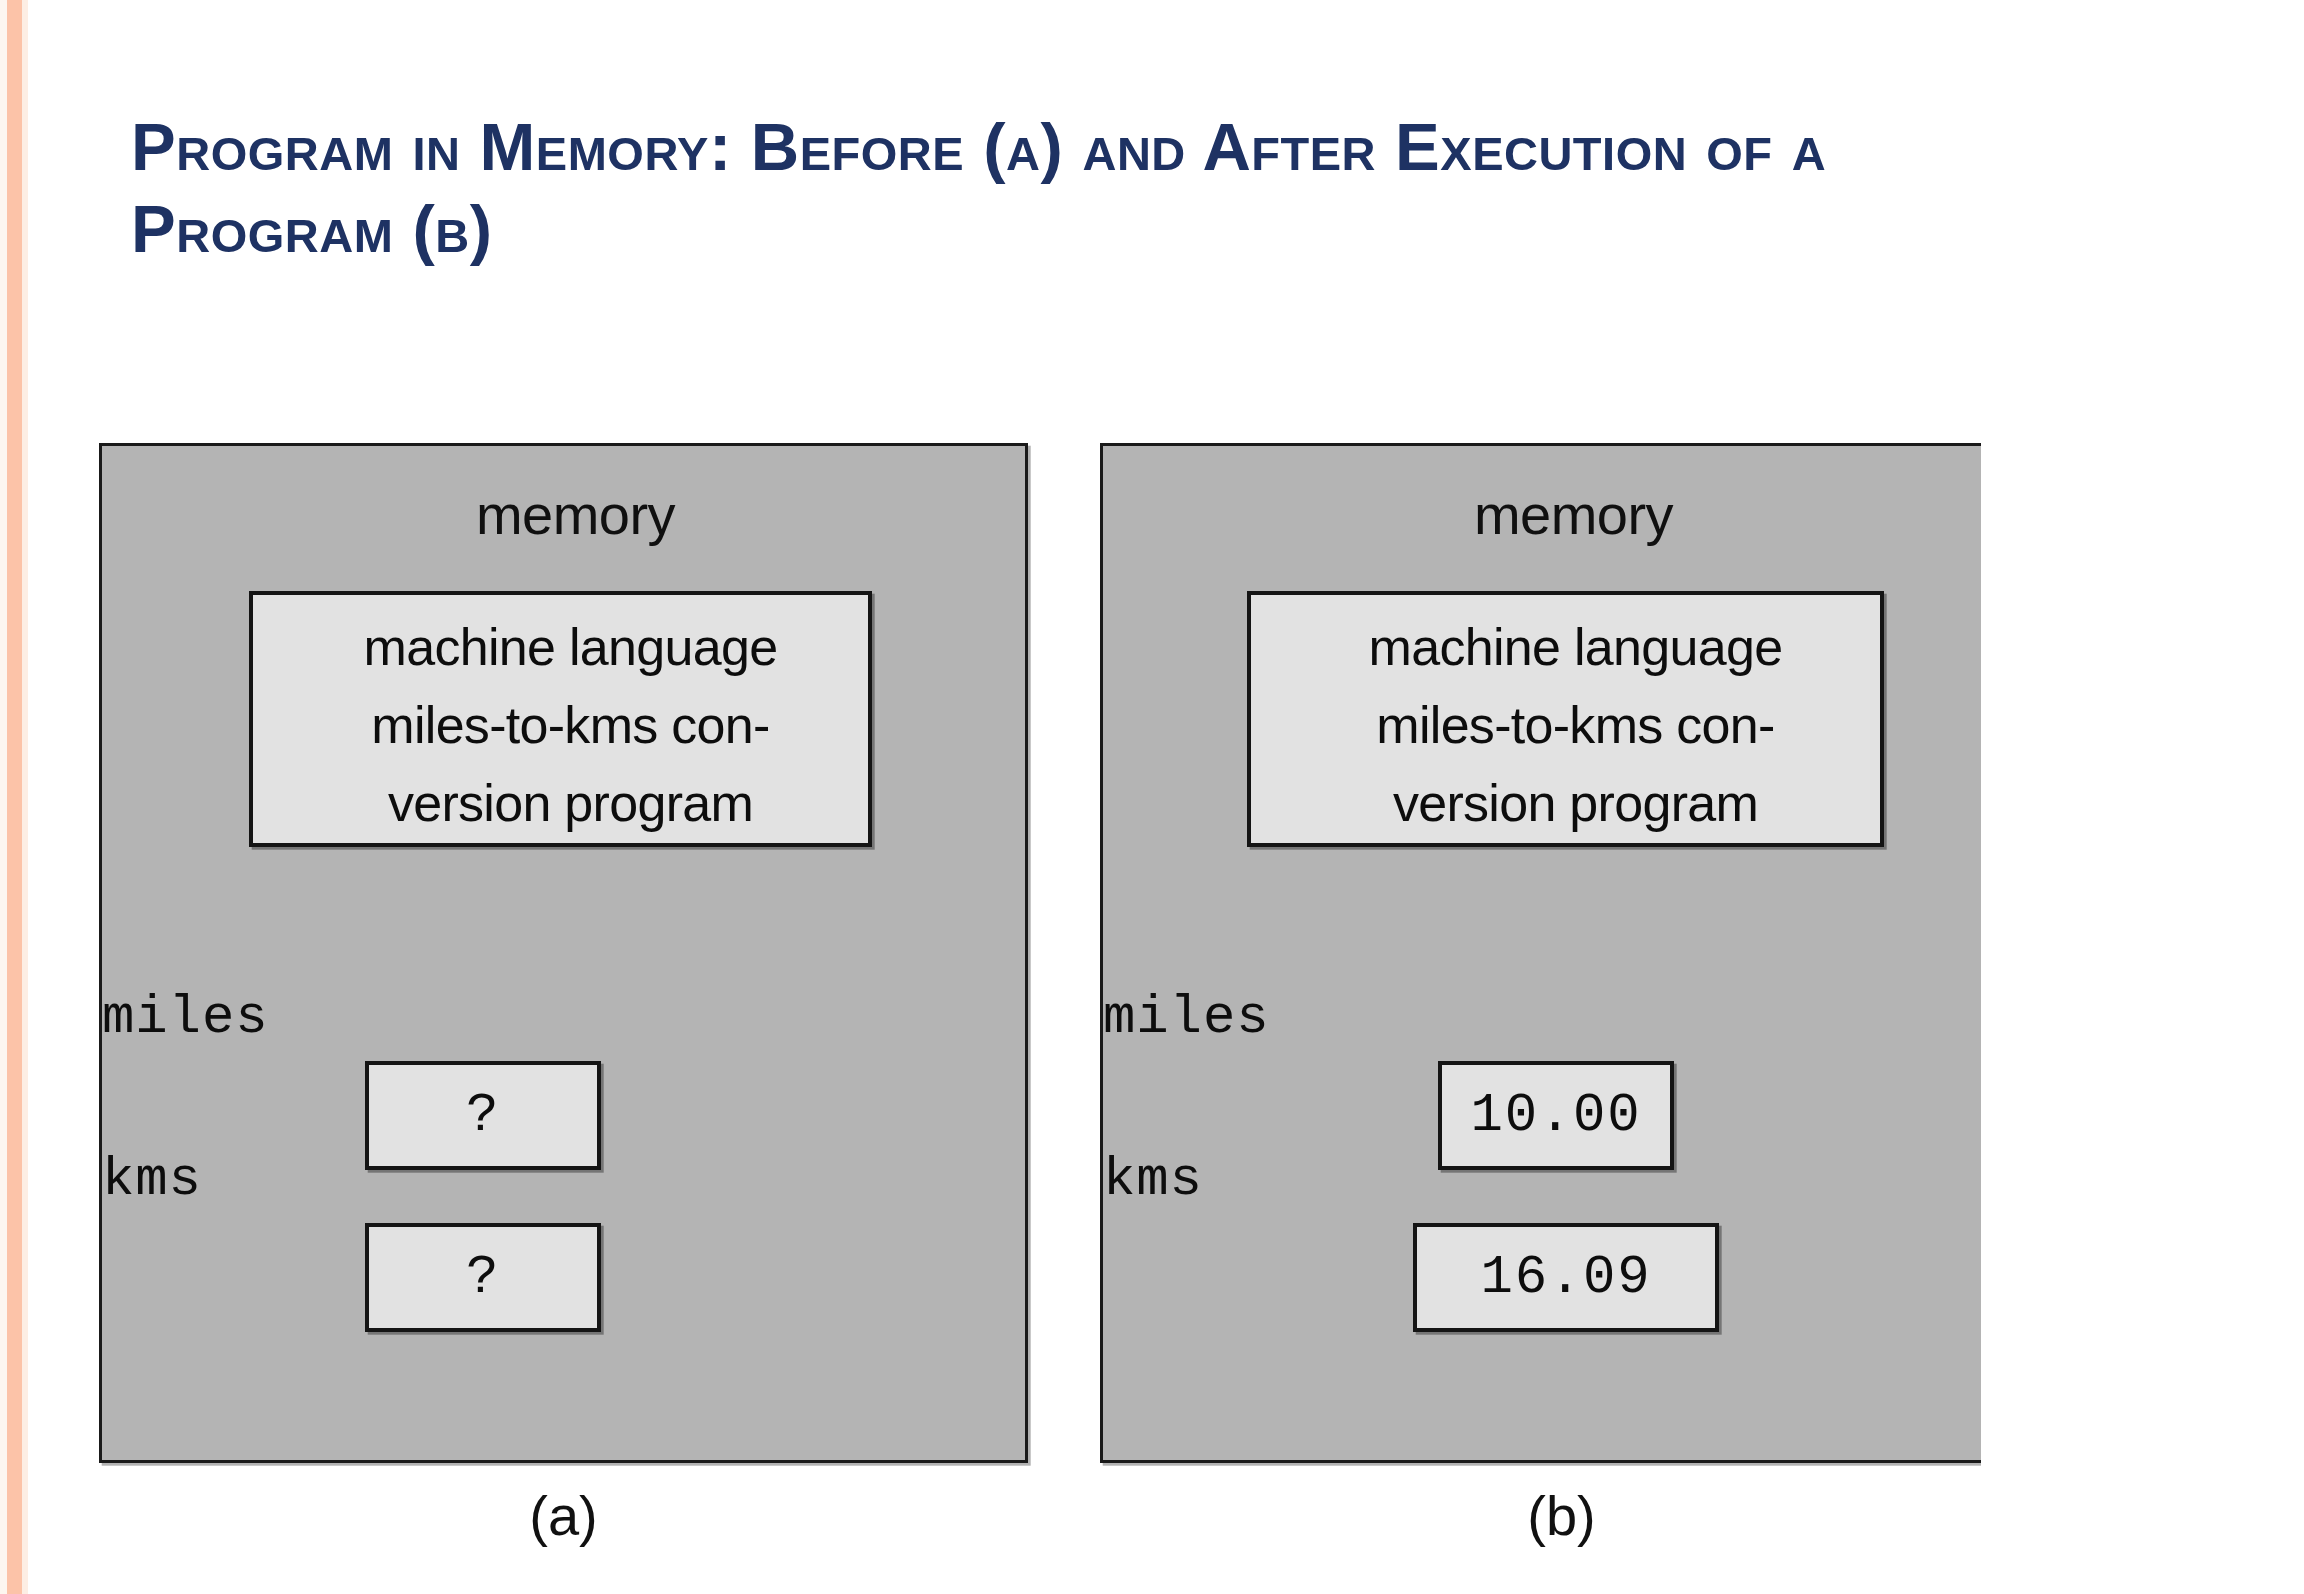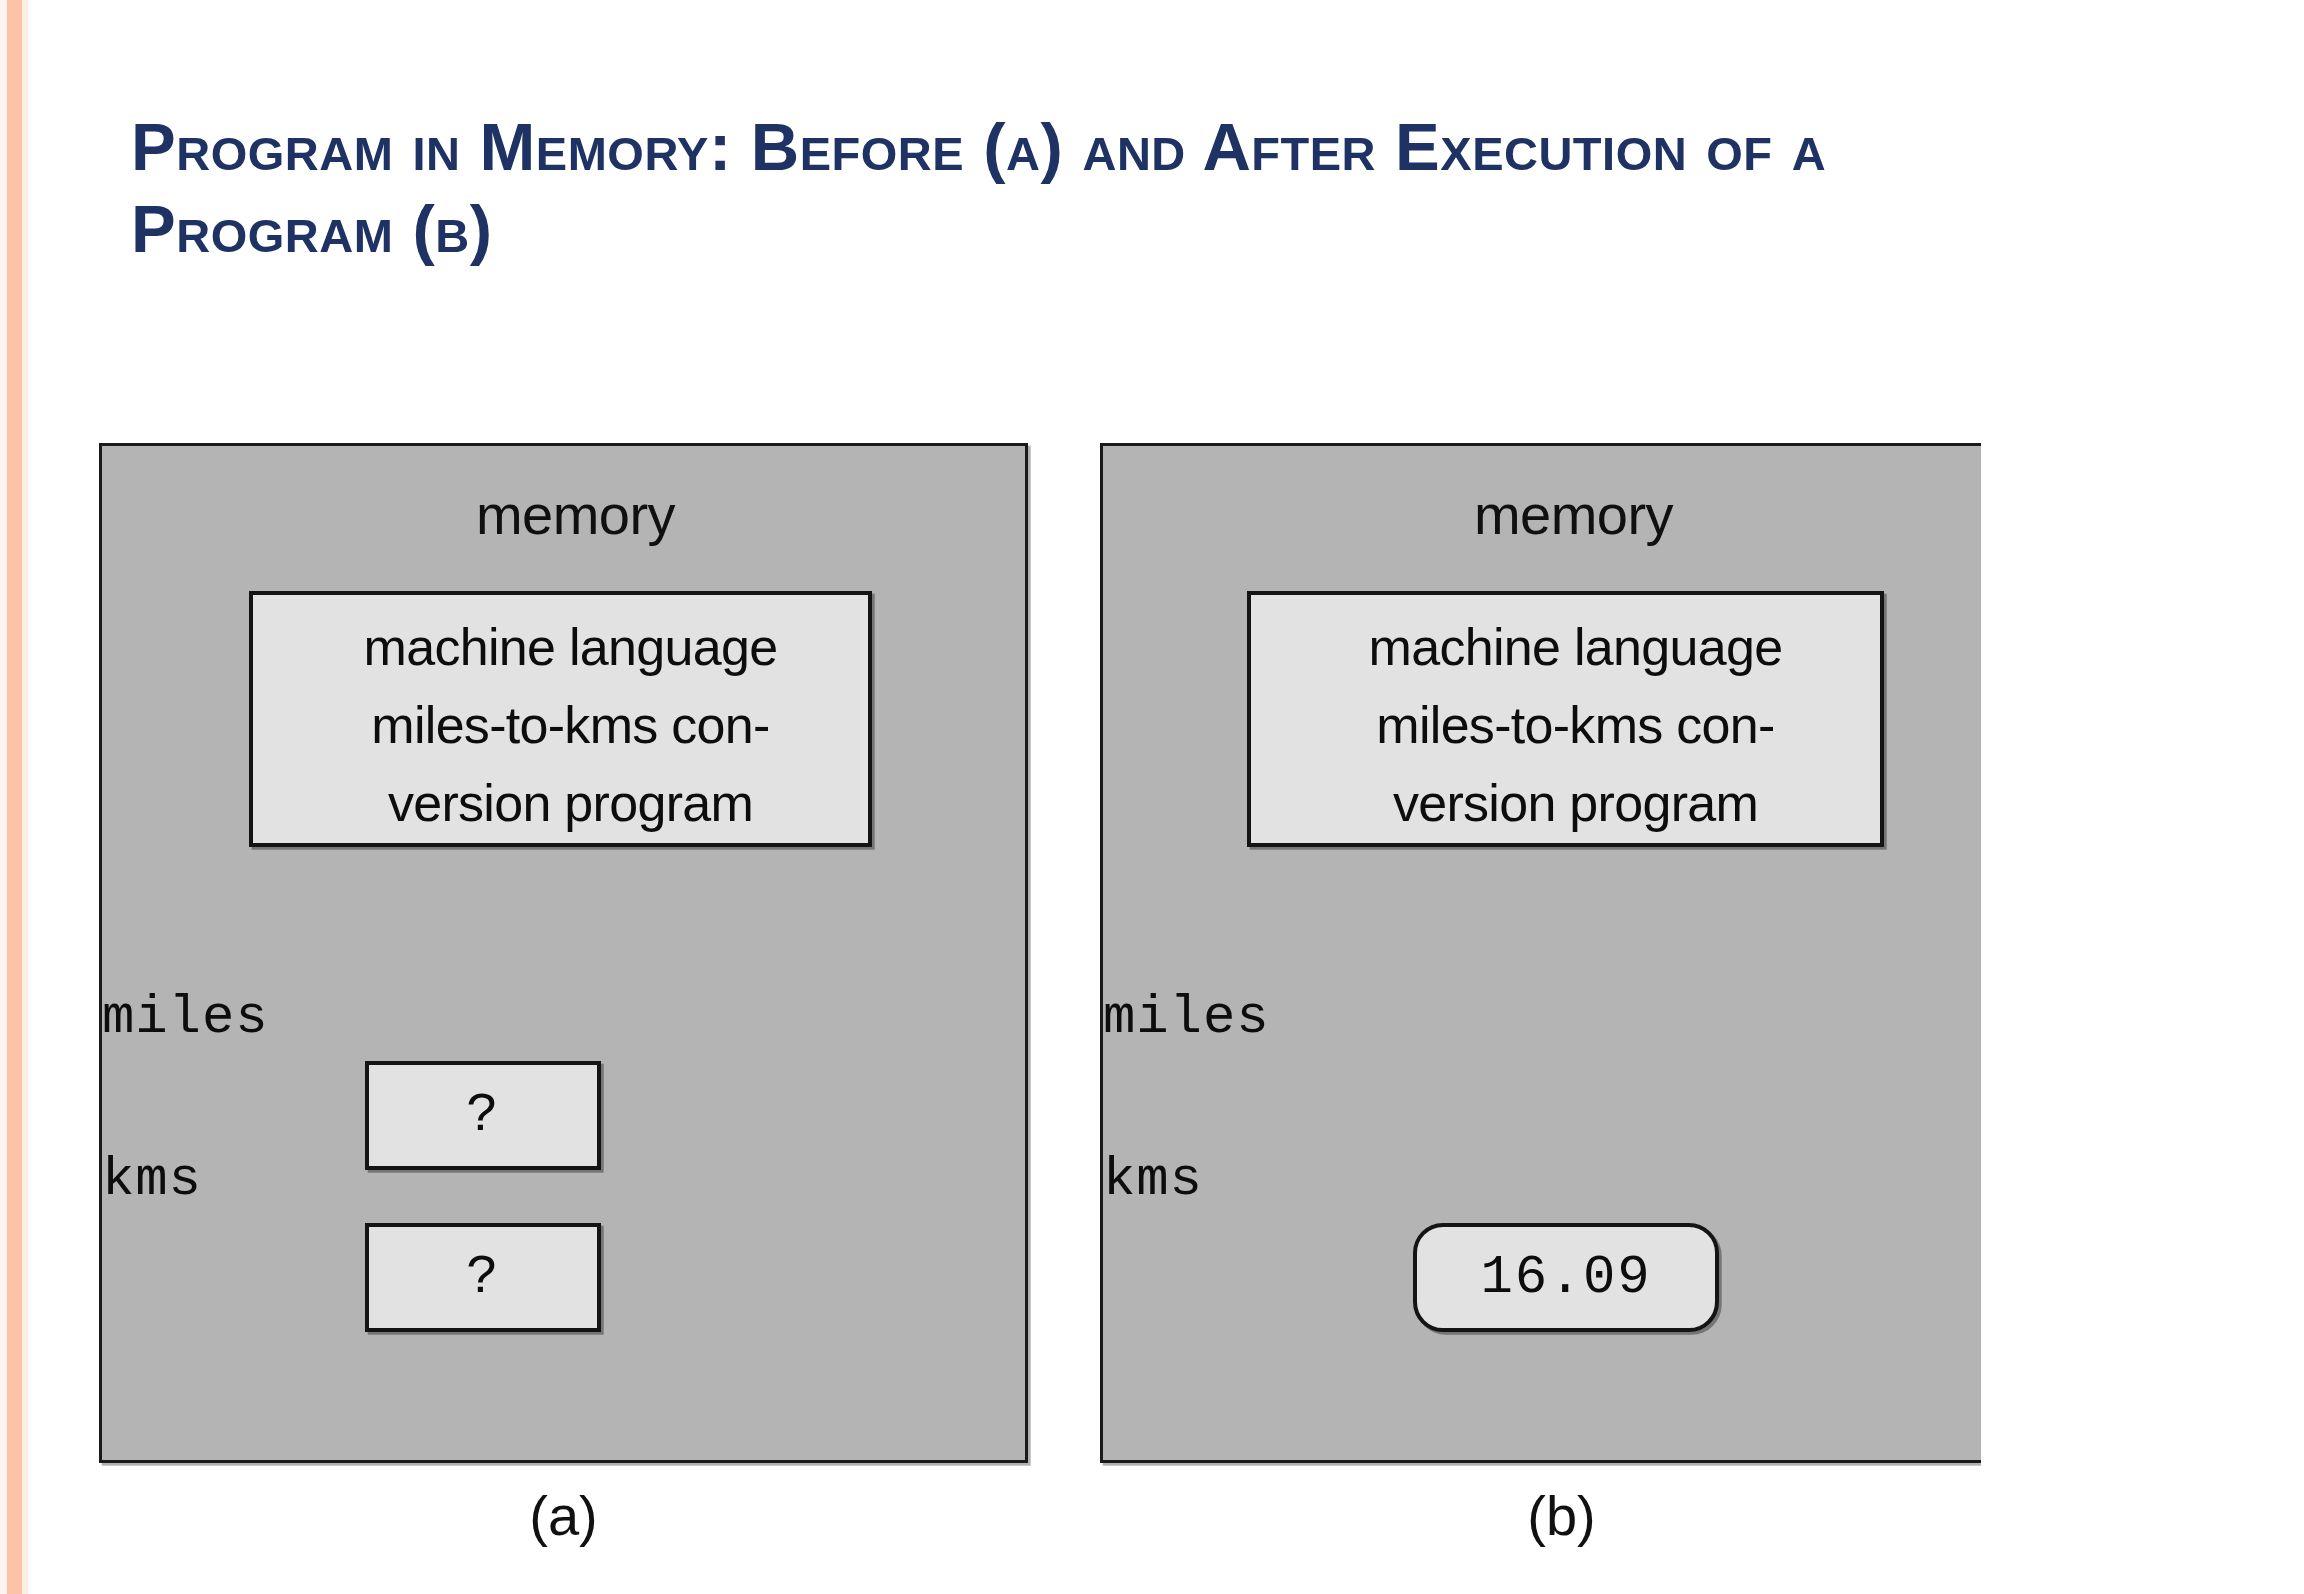--- a/index.html
+++ b/index.html
@@ -125,21 +125,21 @@
   
   #a-miles-name { left: 0;   right: 0;  top: 541px; }
   #a-miles-box  { left: 263px; top: 615px; width: 236px; height: 109px; }
   #a-kms-name   { left: 0;   right: 0;  top: 703px; }
   #a-kms-box    { left: 263px; top: 777px; width: 236px; height: 109px; }
 
   
   #b-miles-name { left: 0;   right: 0;  top: 541px; }
   #b-miles-box  { left: 335px; top: 615px; width: 236px; height: 109px; }
   #b-kms-name   { left: 0;   right: 0;  top: 703px; }
-  #b-kms-box    { left: 310px; top: 777px; width: 306px; height: 109px; border-radius: 30px; }
+  #b-kms-box    { left: 310px; top: 777px; width: 306px; height: 109px; }
 
   .caption {
     position: absolute;
     top: 1483px;
     font-family: "Liberation Sans", sans-serif;
     font-size: 56px;
     color: #111111;
     text-align: center;
   }
   #caption-a { left: 99px;  width: 929px; }
@@ -203,20 +203,21 @@
     <div class="panel" id="panel-b">
       <div class="memory-label">memory</div>
 
       <div class="program-box">
         <div class="program-line">machine language</div>
         <div class="program-line">miles-to-kms con-</div>
         <div class="program-line">version program</div>
       </div>
 
       <div class="var-name" id="b-miles-name">miles</div>
+      <div class="var-box" id="b-miles-box">10.00</div>
 
       <div class="var-name" id="b-kms-name">kms</div>
       <div class="var-box" id="b-kms-box">16.09</div>
     </div>
 
     <div class="caption" id="caption-a">(a)</div>
     <div class="caption" id="caption-b">(b)</div>
   </div>
 
   <div id="page-badge">6</div>

